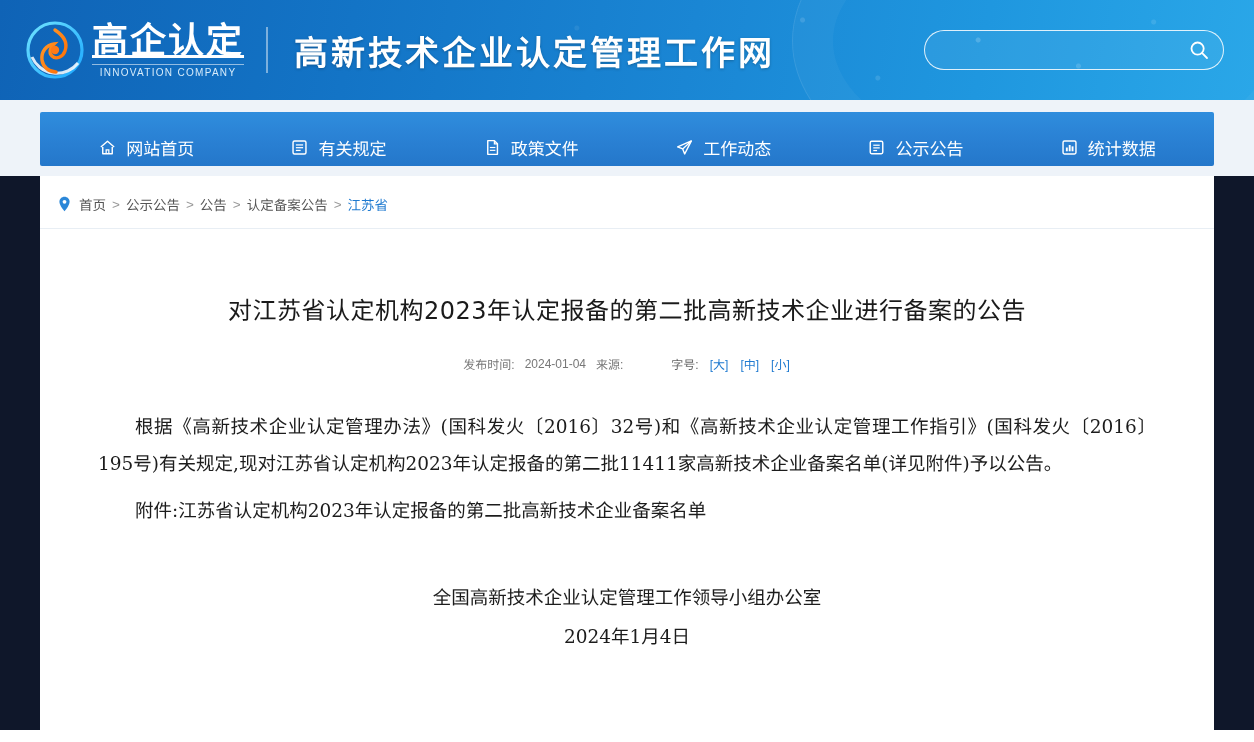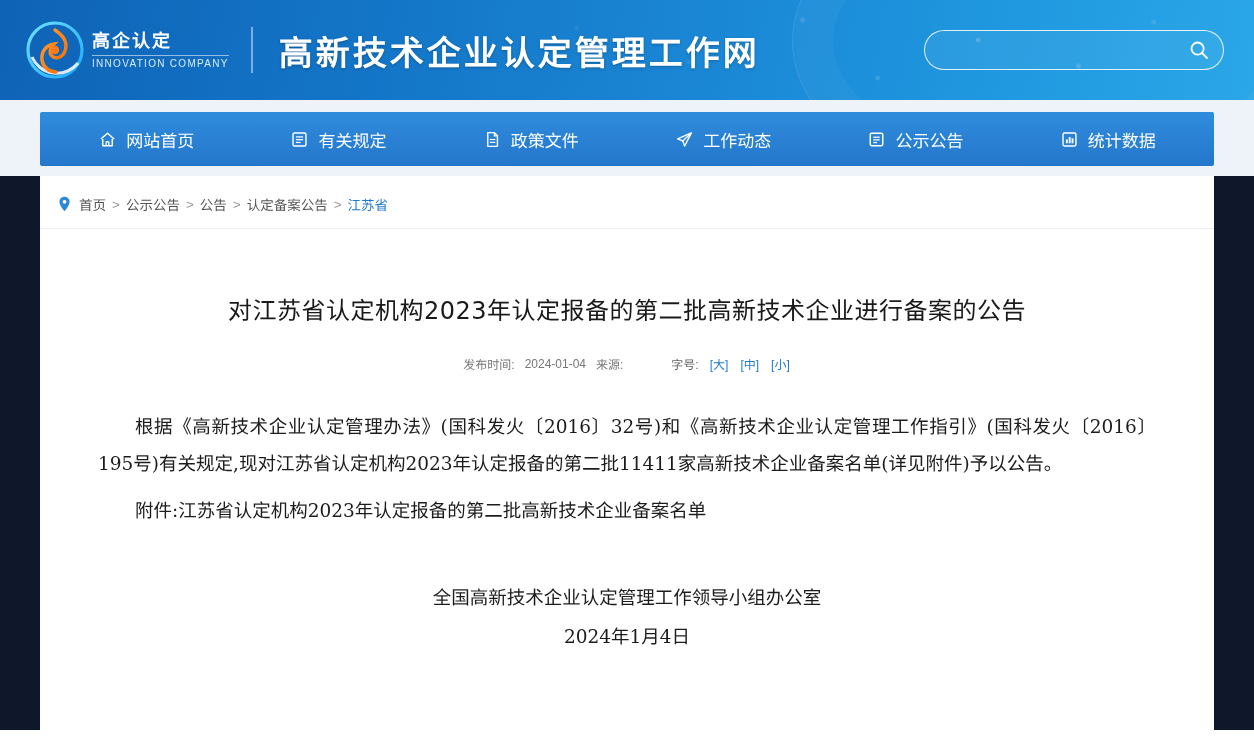--- a/index.html
+++ b/index.html
@@ -62,23 +62,24 @@
     flex: 0 0 auto;
   }
   .logo-text {
     display: flex;
     flex-direction: column;
     justify-content: center;
     line-height: 1;
   }
   .logo-cn {
     color: #ffffff;
-    font-size: 18px;
+    font-size: 36px;
     font-weight: bold;
     letter-spacing: 2px;
+    text-decoration: underline;
   }
   .logo-en {
     color: #d7ecfb;
     font-size: 10px;
     letter-spacing: 1.3px;
     margin-top: 5px;
     border-top: 1px solid rgba(255,255,255,0.55);
     padding-top: 3px;
     text-align: center;
   }
@@ -125,21 +126,21 @@
     background: #eef3f9;
     padding: 12px 0 10px;
   }
   .nav {
     width: 1174px;
     margin: 0 auto;
     height: 54px;
     background: linear-gradient(180deg, #2f8ddd 0%, #2a81d4 50%, #2477ca 100%);
     border-radius: 2px;
     display: flex;
-    align-items: center;
+    align-items: flex-end;
     justify-content: space-around;
     padding: 0 10px;
   }
   .nav-item {
     display: flex;
     align-items: center;
     gap: 9px;
     color: #ffffff;
     font-size: 17px;
     font-family: "DejaVu Sans", "Liberation Sans", sans-serif;

